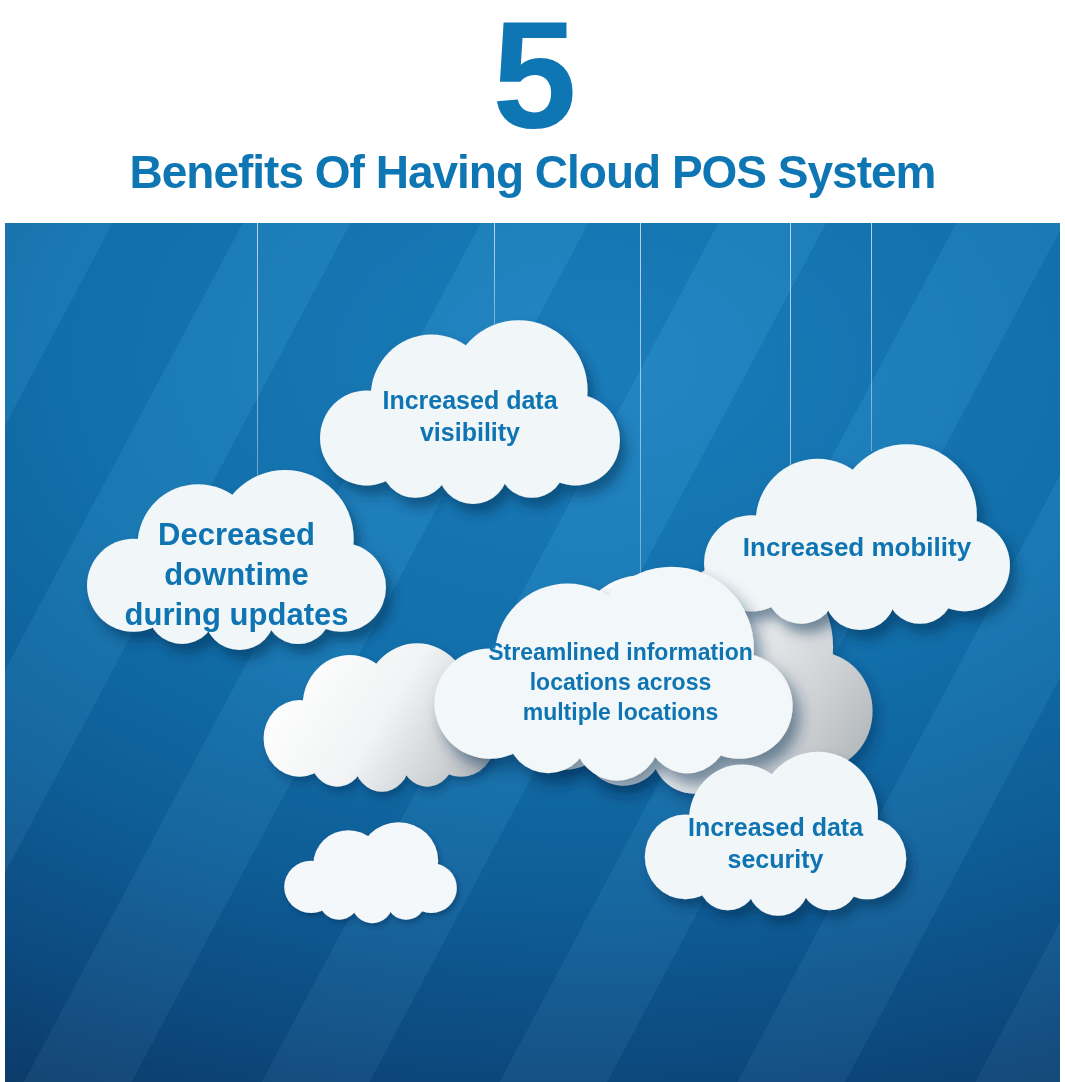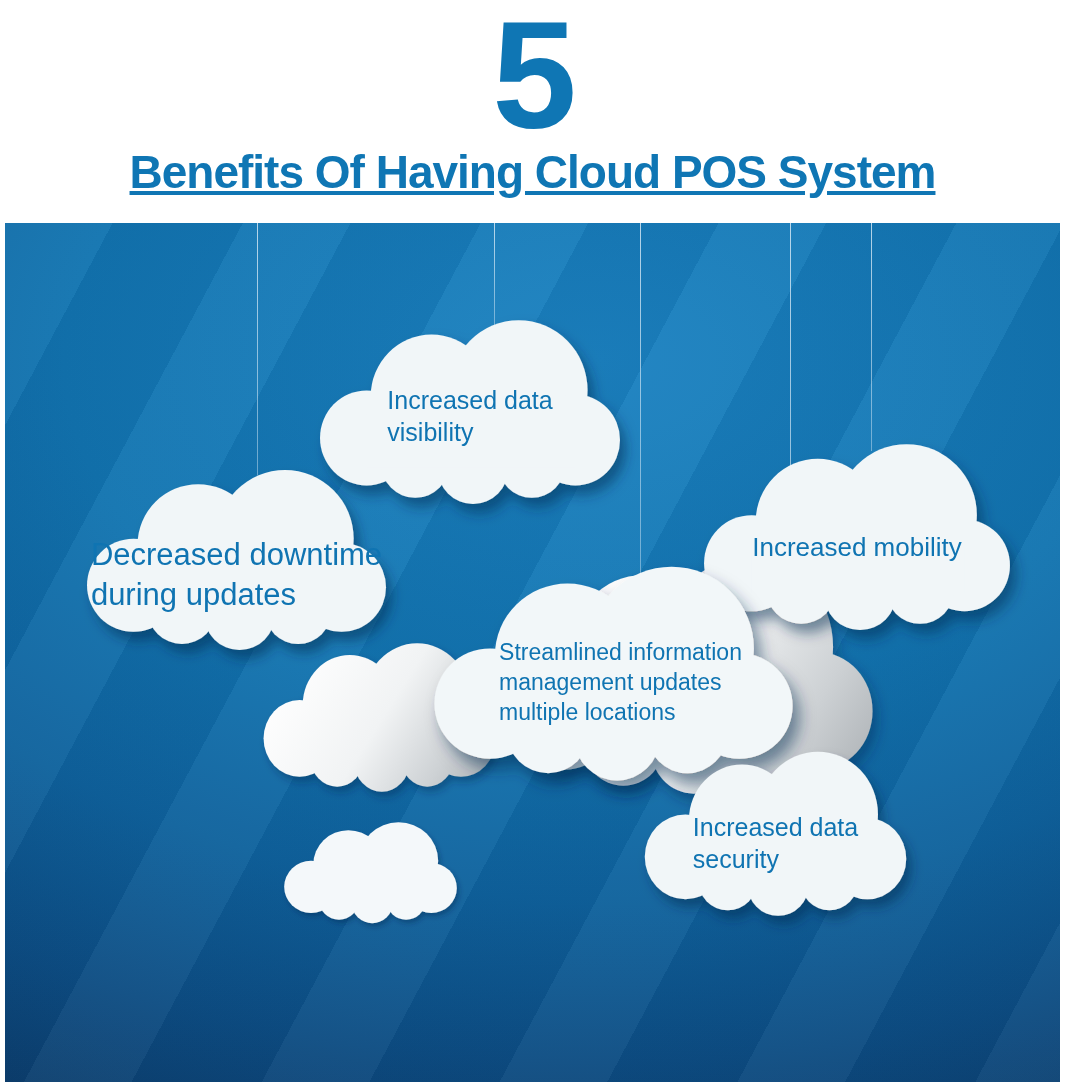--- a/index.html
+++ b/index.html
@@ -10,21 +10,21 @@
   .page{position:relative;width:1065px;height:1082px;background:#ffffff;}
 
   
   .hdr{position:absolute;top:0;left:0;width:1065px;height:223px;background:#ffffff;text-align:center;}
   .num{
     margin-top:6px;font-size:152px;line-height:0.92;font-weight:bold;
     color:#0f76b4;letter-spacing:-4px;
   }
   .title{
     margin:2px 0 0 0;font-size:46px;line-height:1.05;font-weight:bold;
-    color:#0f76b4;letter-spacing:-1px;text-decoration:underline;
+    color:#0f76b4;letter-spacing:-1px;
   }
 
   
   .scene{
     position:absolute;top:223px;left:5px;width:1055px;height:859px;
     background:
       repeating-linear-gradient(118deg, rgba(255,255,255,0.035) 0 95px, rgba(0,10,40,0.05) 95px 210px),
       radial-gradient(120% 95% at 56% 16%,
         #1b82c1 0%, #1274b0 42%, #0f629d 66%, #0d4d83 86%, #0c3e6d 100%);
     overflow:hidden;
@@ -32,21 +32,21 @@
 
   .string{
     position:absolute;top:0;width:1px;
     background:linear-gradient(180deg, rgba(235,245,252,0.75), rgba(210,230,245,0.45));
   }
 
   .cloud{position:absolute;}
   .cloud-svg{position:absolute;left:0;top:0;width:100%;height:100%;overflow:visible;}
   .cloud-label{
     position:absolute;inset:0;display:flex;align-items:center;justify-content:center;
-    text-align:left;white-space:pre-line;font-weight:normal;color:#0f74b2;
+    text-align:center;white-space:pre-line;font-weight:bold;color:#0f74b2;
     line-height:1.3;
   }
 </style>
 </head>
 <body>
 
 <svg width="0" height="0" style="position:absolute" aria-hidden="true">
   <defs>
     <g id="cloudShape">
       <circle cx="48" cy="118" r="46"></circle>
@@ -121,21 +121,21 @@
       </svg>
       <div class="cloud-label" style="font-size:31px;padding-top:36px">Decreased downtime
 during updates</div>
     </div>
 
     <div class="cloud" style="left:427px;top:339px;width:363px;height:216px;z-index:6">
       <svg class="cloud-svg" viewBox="0 0 300 180" preserveAspectRatio="none">
         <use href="#cloudShape" fill="#f2f7f9" filter="url(#cloudShadow)"></use>
       </svg>
       <div class="cloud-label" style="font-size:23px;padding-top:26px;padding-left:14px">Streamlined information
-management updates
+locations across
 multiple locations</div>
     </div>
 
     <div class="cloud" style="left:638px;top:525px;width:265px;height:166px;z-index:7">
       <svg class="cloud-svg" viewBox="0 0 300 180" preserveAspectRatio="none">
         <use href="#cloudShape" fill="#f1f6f8" filter="url(#cloudShadow)"></use>
       </svg>
       <div class="cloud-label" style="font-size:25px;padding-top:24px">Increased data
 security</div>
     </div>

